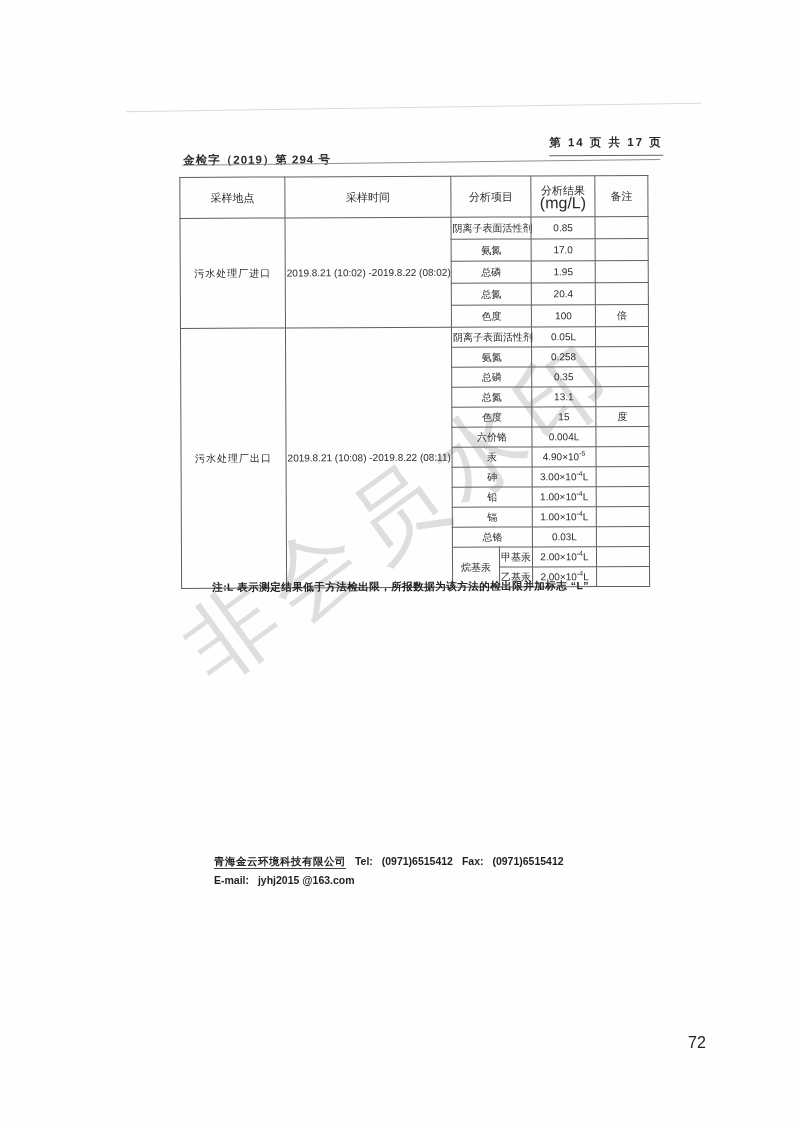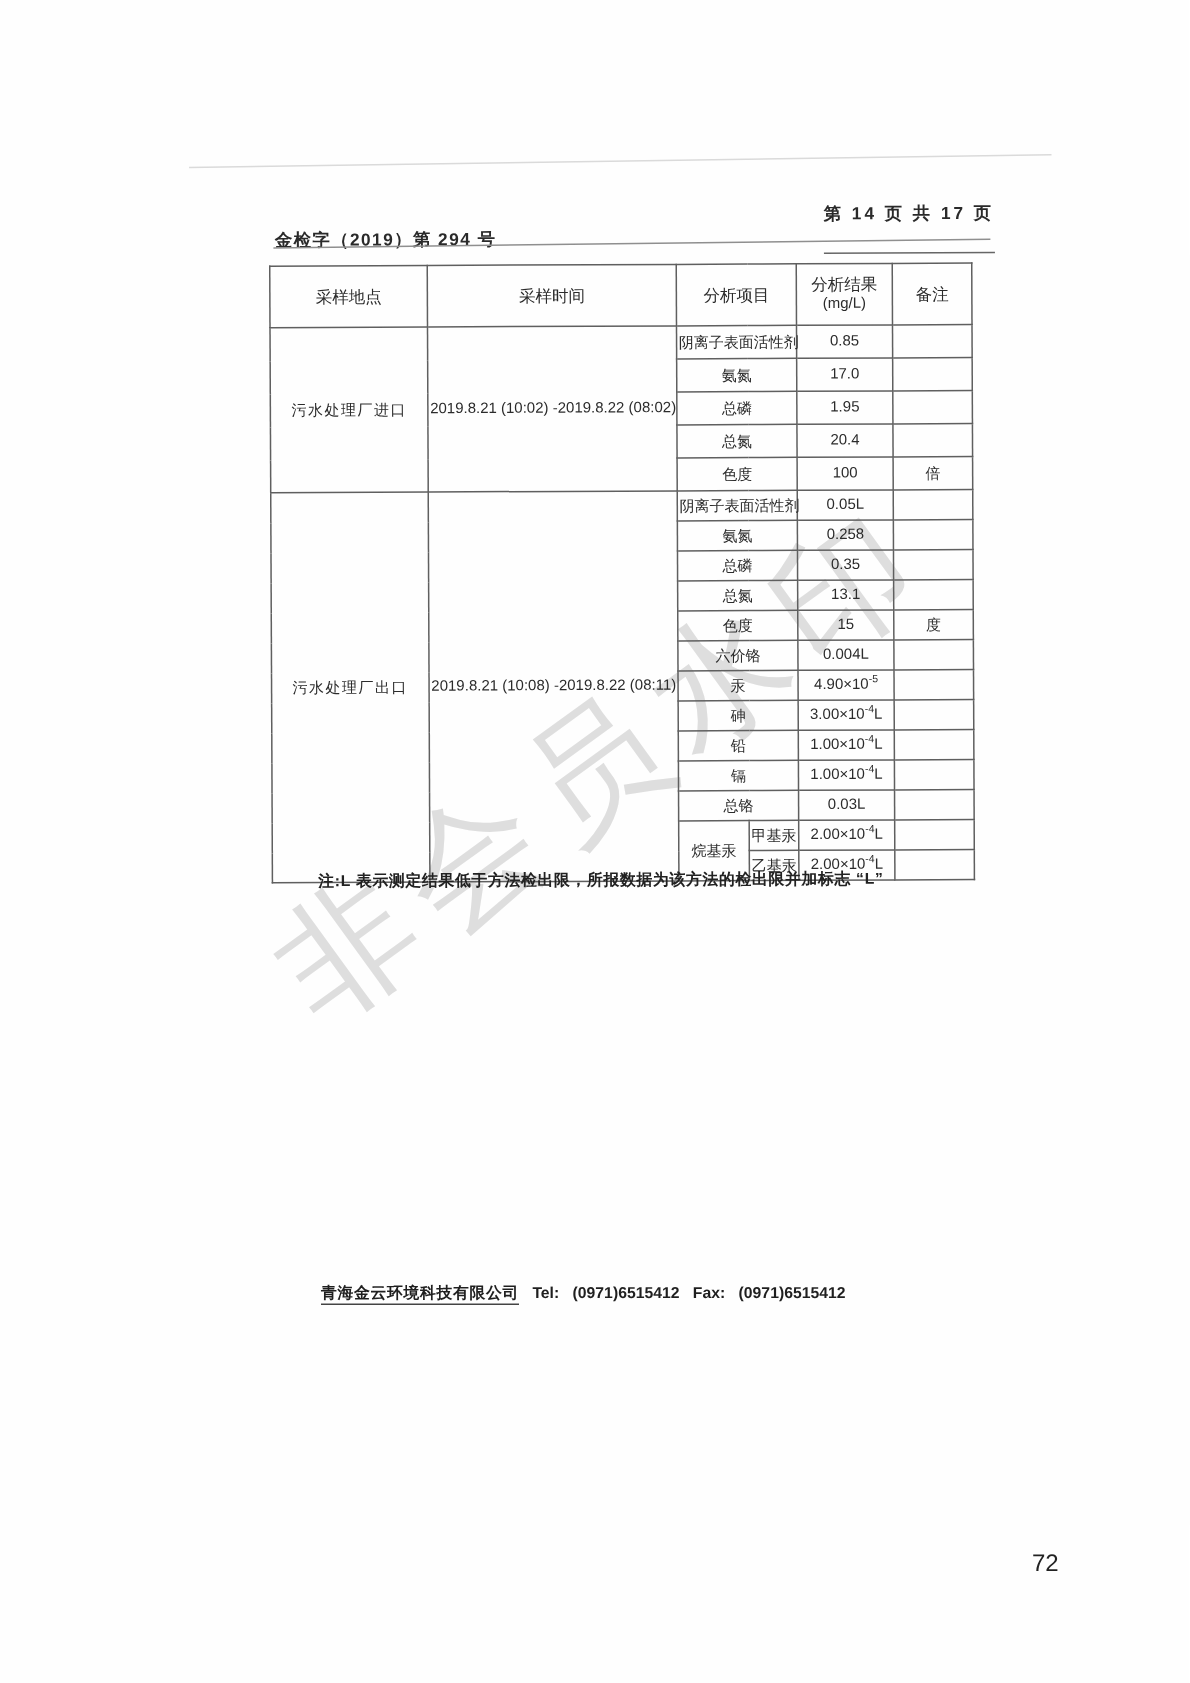--- a/index.html
+++ b/index.html
@@ -3,21 +3,21 @@
 <meta charset="utf-8">
 <style>
   html,body{margin:0;padding:0;background:#ffffff;}
   .page{
     position:relative;width:793px;height:1122px;background:#fefefe;
     font-family:"Liberation Sans","DejaVu Sans",sans-serif;color:#2e2e2e;overflow:hidden;
   }
   .scan-top-line{position:absolute;left:128px;top:107px;width:575px;height:1px;background:#dadada;transform:rotate(-0.6deg);}
   .doc-no{position:absolute;left:185px;top:152px;font-size:11.5px;font-weight:bold;letter-spacing:1px;color:#2a2a2a;}
   .header-rule{position:absolute;left:184px;top:162px;width:478px;height:1px;background:#8f8f8f;transform:rotate(-0.45deg);}
-  .page-info{position:absolute;left:551px;top:136px;font-size:11.5px;font-weight:bold;letter-spacing:2px;color:#2a2a2a;border-bottom:1px solid #666;padding-bottom:18px;}
+  .page-info{position:absolute;left:551px;top:136px;font-size:11.5px;font-weight:bold;letter-spacing:2px;color:#2a2a2a;border-bottom:1px solid #666;padding-bottom:5px;}
   .watermark{
     position:absolute;left:148px;top:452px;width:500px;text-align:center;
     font-size:90px;font-weight:400;letter-spacing:12px;color:#c5c5c5;opacity:0.55;
     transform:rotate(-36deg);transform-origin:center center;white-space:nowrap;z-index:1;
   }
   .content{position:absolute;left:0;top:0;width:100%;height:100%;z-index:2;transform:rotate(-0.25deg);}
   table.report{
     position:absolute;left:181px;top:176px;width:468px;
     border-collapse:collapse;table-layout:fixed;
   }
@@ -28,21 +28,21 @@
   table.report th{font-size:11px;height:40px;color:#2b2b2b;}
   table.report td{font-size:10px;color:#2b2b2b;}
   tr.r1 td{height:21px;}
   tr.r2 td{height:19px;}
   td.loc{font-size:10.5px;letter-spacing:1px;}
   td.time{font-size:9px;}
   td.item{font-size:9.5px;}
   td.result{font-size:10px;margin-left:24px;}
   td.remark{font-size:10.5px;}
   sup{font-size:7px;vertical-align:super;line-height:0;}
-  .hdr-sub{font-size:10px;display:block;line-height:12px;}
+  .hdr-sub{font-size:16px;display:block;line-height:12px;}
   .hdr-main{display:block;line-height:14px;}
   .note{position:absolute;left:212px;top:580px;font-size:10.5px;font-weight:600;letter-spacing:0.5px;color:#222;}
   .footer{position:absolute;left:214px;top:855px;font-size:10.5px;color:#1f1f1f;}
   .footer .company{font-weight:600;border-bottom:1px solid #444;padding-bottom:1px;letter-spacing:0.5px;text-align:center;}
   .footer .row2{margin-top:5px;}
   .footer span{margin-right:6px;font-weight:bold;}
   .page-num{position:absolute;left:688px;top:1034px;font-size:16px;color:#222;}
 </style>
 </head>
 <body>
@@ -183,16 +183,20 @@
   </div>
 
   <div class="footer">
     <div>
       <span class="company">青海金云环境科技有限公司</span>
       <span>Tel:</span>
       <span>(0971)6515412</span>
       <span>Fax:</span>
       <span>(0971)6515412</span>
     </div>
+    <div class="row2">
+      <span>E-mail:</span>
+      <span>jyhj2015 @163.com</span>
+    </div>
   </div>
 
   <div class="page-num">72</div>
 </div>
 
 </body></html>

